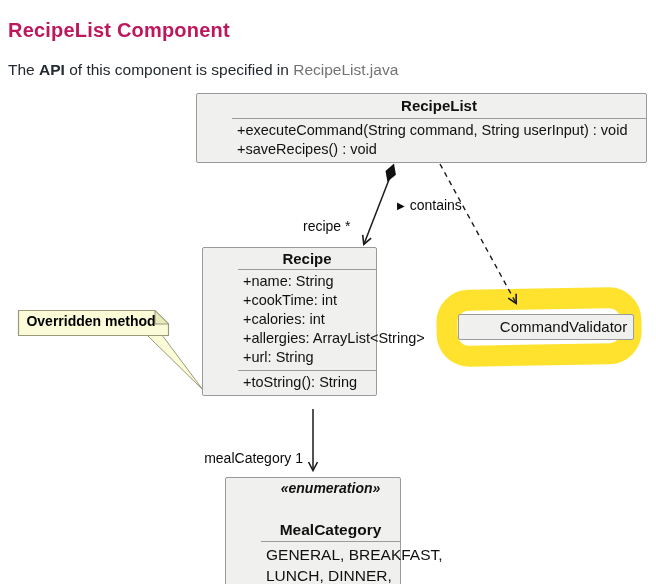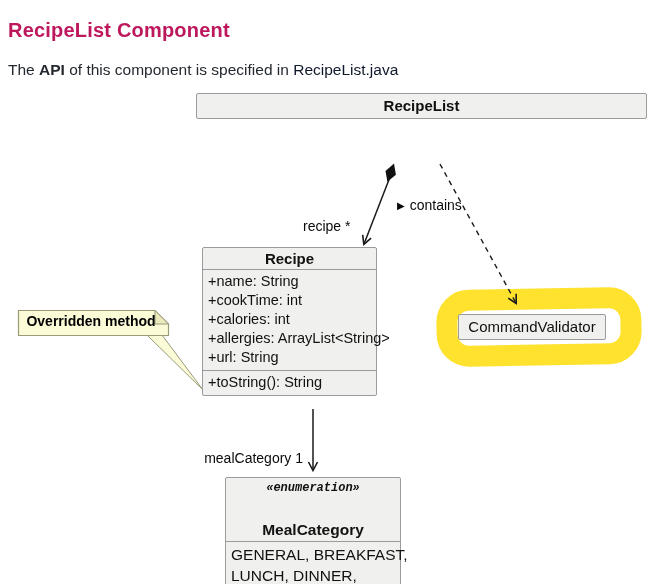--- a/index.html
+++ b/index.html
@@ -10,52 +10,52 @@
   }
   .page-title{
     position:absolute;left:8px;top:6px;
     font-size:20px;font-weight:700;letter-spacing:.2px;color:#be185d;
   }
   .intro{
     position:absolute;left:8px;top:45px;
     font-size:15.5px;color:#24292f;white-space:nowrap;
   }
   .intro .b{font-weight:700;}
-  .intro a{color:#0f172a;text-decoration:none;cursor:pointer;}
+  .intro a{color:#737373;text-decoration:none;cursor:pointer;}
 
   svg.overlay{position:absolute;left:0;top:0;}
 
   
   .uml-box{
     position:absolute;box-sizing:border-box;
     background:#f0f0ee;border:1.5px solid #9b9b9b;border-radius:2px;
-    color:#111;font-size:14.5px;
+    color:#111;font-size:14.5px;padding-left:35px;
   }
   .uml-header{
     text-align:center;font-weight:700;font-size:15px;
     padding:2px 4px;line-height:20px;white-space:nowrap;
   }
   .uml-section{
     border-top:1px solid #9b9b9b;
     padding:2px 5px 3px 5px;
   }
   .uml-line{line-height:19px;white-space:nowrap;}
 
   #box-recipelist{left:196px;top:93px;width:451px;}
   #box-recipe{left:202px;top:247px;width:175px;}
   #box-recipe .uml-header{line-height:17px;}
   #box-commandvalidator{
-    left:458px;top:314px;width:148px;height:26px;
+    left:458px;top:314px;width:176px;height:26px;
     text-align:center;font-weight:400;font-size:15px;line-height:23px;
     white-space:nowrap;
   }
   #box-mealcategory{left:225px;top:477px;width:176px;font-size:15px;}
   #box-mealcategory .uml-header{padding:3px 4px 2px;}
   .stereotype{
-    display:block;font-weight:700;font-style:italic;font-size:12px;line-height:15px;font-family:Liberation Mono, monospace;
+    display:block;font-weight:700;font-style:italic;font-size:14px;line-height:15px;
   }
   .enum-name{display:block;font-weight:600;font-size:15.5px;line-height:19px;margin-top:24px;}
   #box-mealcategory .uml-line{line-height:21px;font-size:15.5px;}
 
   
   .edge-label{
     position:absolute;font-size:14px;color:#0a0a0a;white-space:nowrap;
   }
   #label-contains{left:381px;top:197px;font-weight:400;padding-left:16px;}
   #label-contains .tri{font-size:10px;margin-right:5px;vertical-align:1.5px;}
@@ -101,20 +101,24 @@
 
   <g>
     <path d="M147,335 L162,335 L203,390 Z" fill="#fbfbd8" stroke="#9a9a7a" stroke-width="1"></path>
     <path d="M18.5,310.5 L155,310.5 L168.5,324 L168.5,335.5 L18.5,335.5 Z" fill="#fbfbd8" stroke="#9a9a7a" stroke-width="1.2"></path>
     <path d="M155,310.5 L155,324 L168.5,324 Z" fill="#eaeabc" stroke="#9a9a7a" stroke-width="1"></path>
   </g>
 </svg>
 
 <div class="uml-box" id="box-recipelist">
   <div class="uml-header">RecipeList</div>
+  <div class="uml-section">
+      <div class="uml-line">+executeCommand(String command, String userInput) : void</div>
+      <div class="uml-line">+saveRecipes() : void</div>
+    </div>
 </div>
 
 <div class="uml-box" id="box-recipe">
   <div class="uml-header">Recipe</div>
   <div class="uml-section">
       <div class="uml-line">+name: String</div>
       <div class="uml-line">+cookTime: int</div>
       <div class="uml-line">+calories: int</div>
       <div class="uml-line">+allergies: ArrayList&lt;String&gt;</div>
       <div class="uml-line">+url: String</div>

